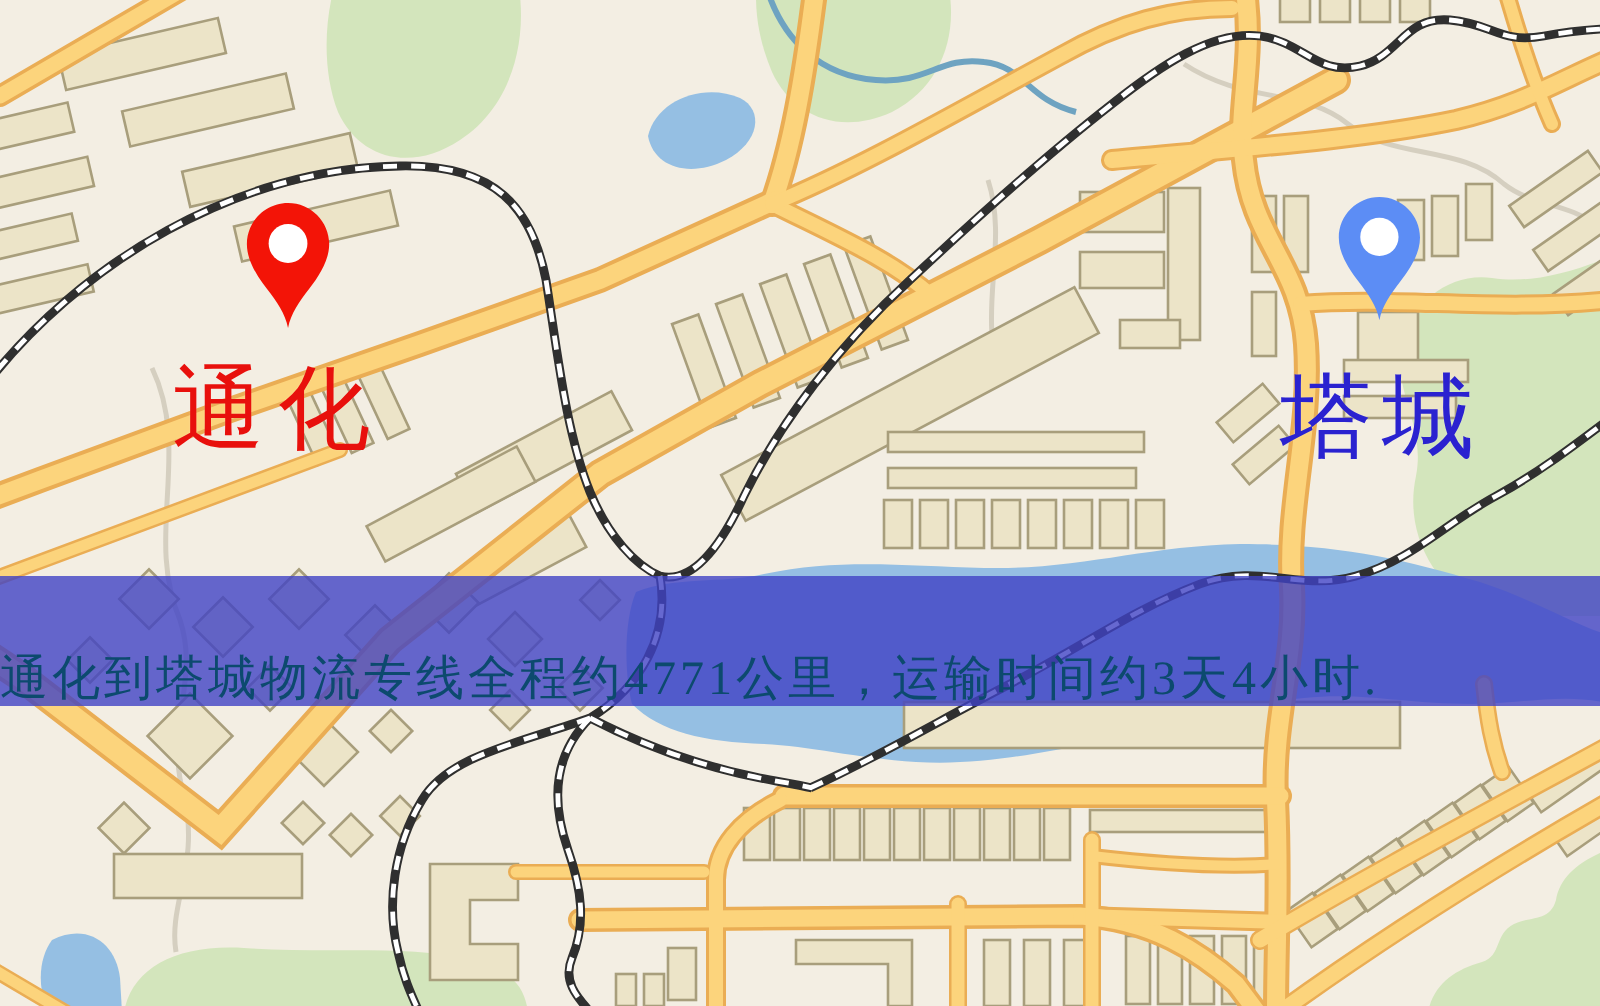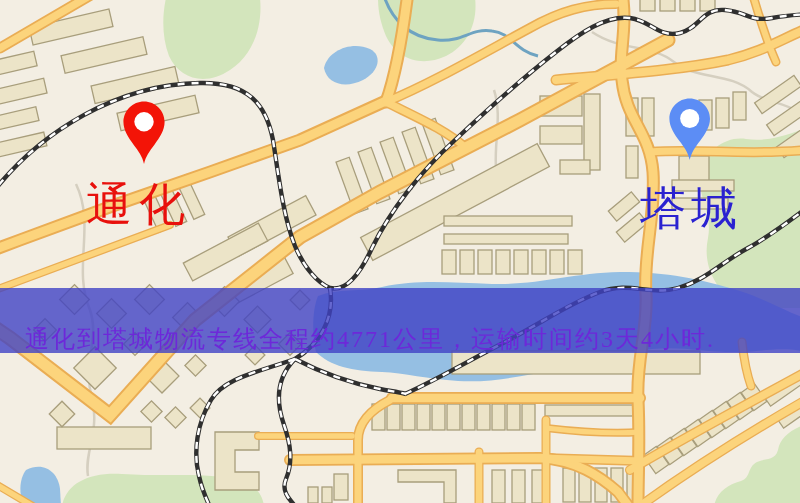--- a/index.html
+++ b/index.html
@@ -14,22 +14,22 @@
     text-shadow:0 0 1px rgba(255,255,255,.25);
   }
   #origin-label{left:86px;top:174px;font-size:46px;letter-spacing:7px;color:#e8100c;}
   #dest-label{left:640px;top:178px;font-size:46px;letter-spacing:5px;color:#2a22d0;}
   .banner{
     position:absolute;left:0;top:288px;width:800px;height:65px;
     background:rgba(64,66,196,0.80);
     display:flex;align-items:center;
   }
   .banner span{
-    color:#6d28d9;font-size:24px;letter-spacing:2px;
-    padding-left:25px;white-space:nowrap;margin-top:36px;
+    color:#0c4a6e;font-size:24px;letter-spacing:2px;
+    white-space:nowrap;margin-top:36px;
   }
 </style>
 </head>
 <body>
 
 <div id="stage">
 
   <svg id="map" width="800" height="503" viewBox="0 0 800 503">
     <rect x="0" y="0" width="800" height="503" fill="#f3eee3"></rect>
     <g id="parks-layer">

